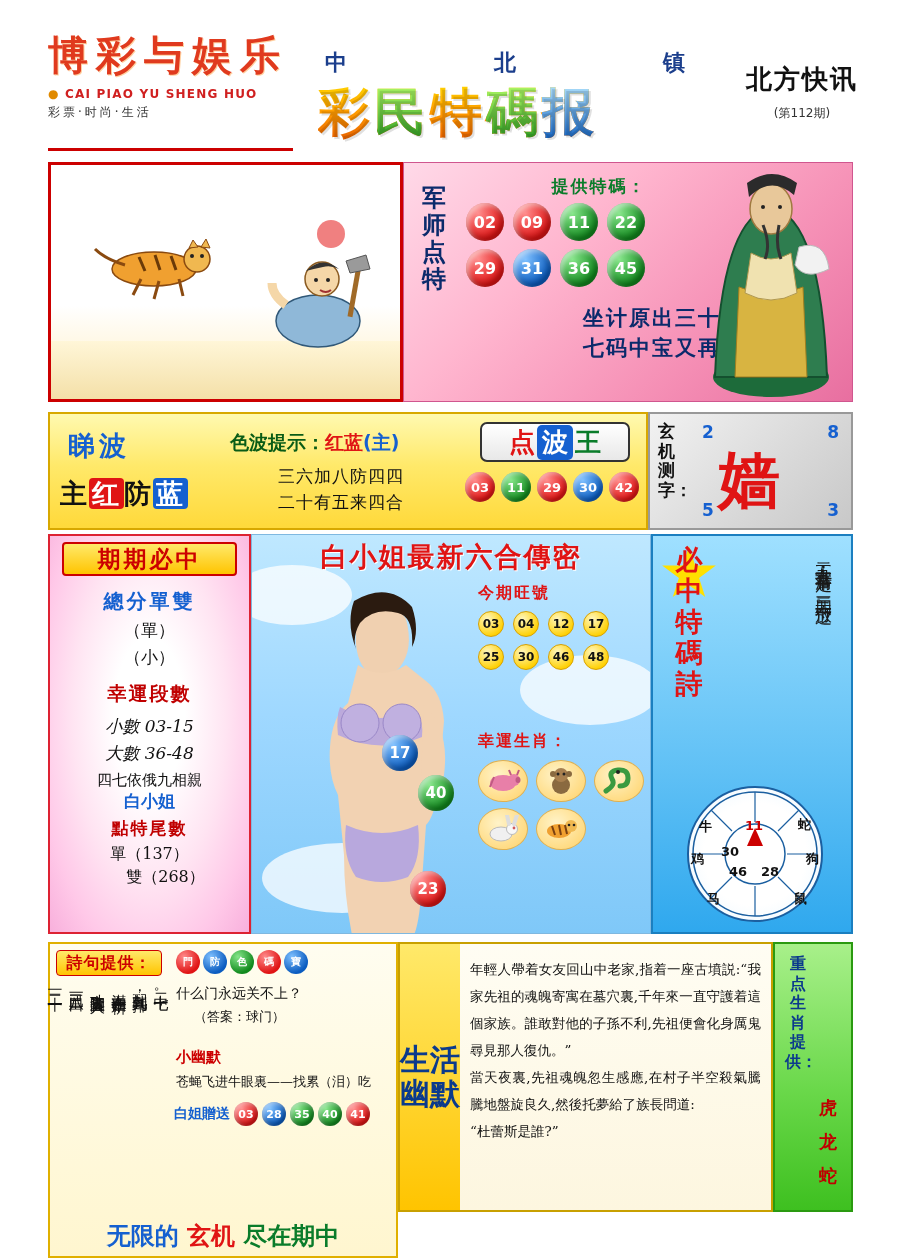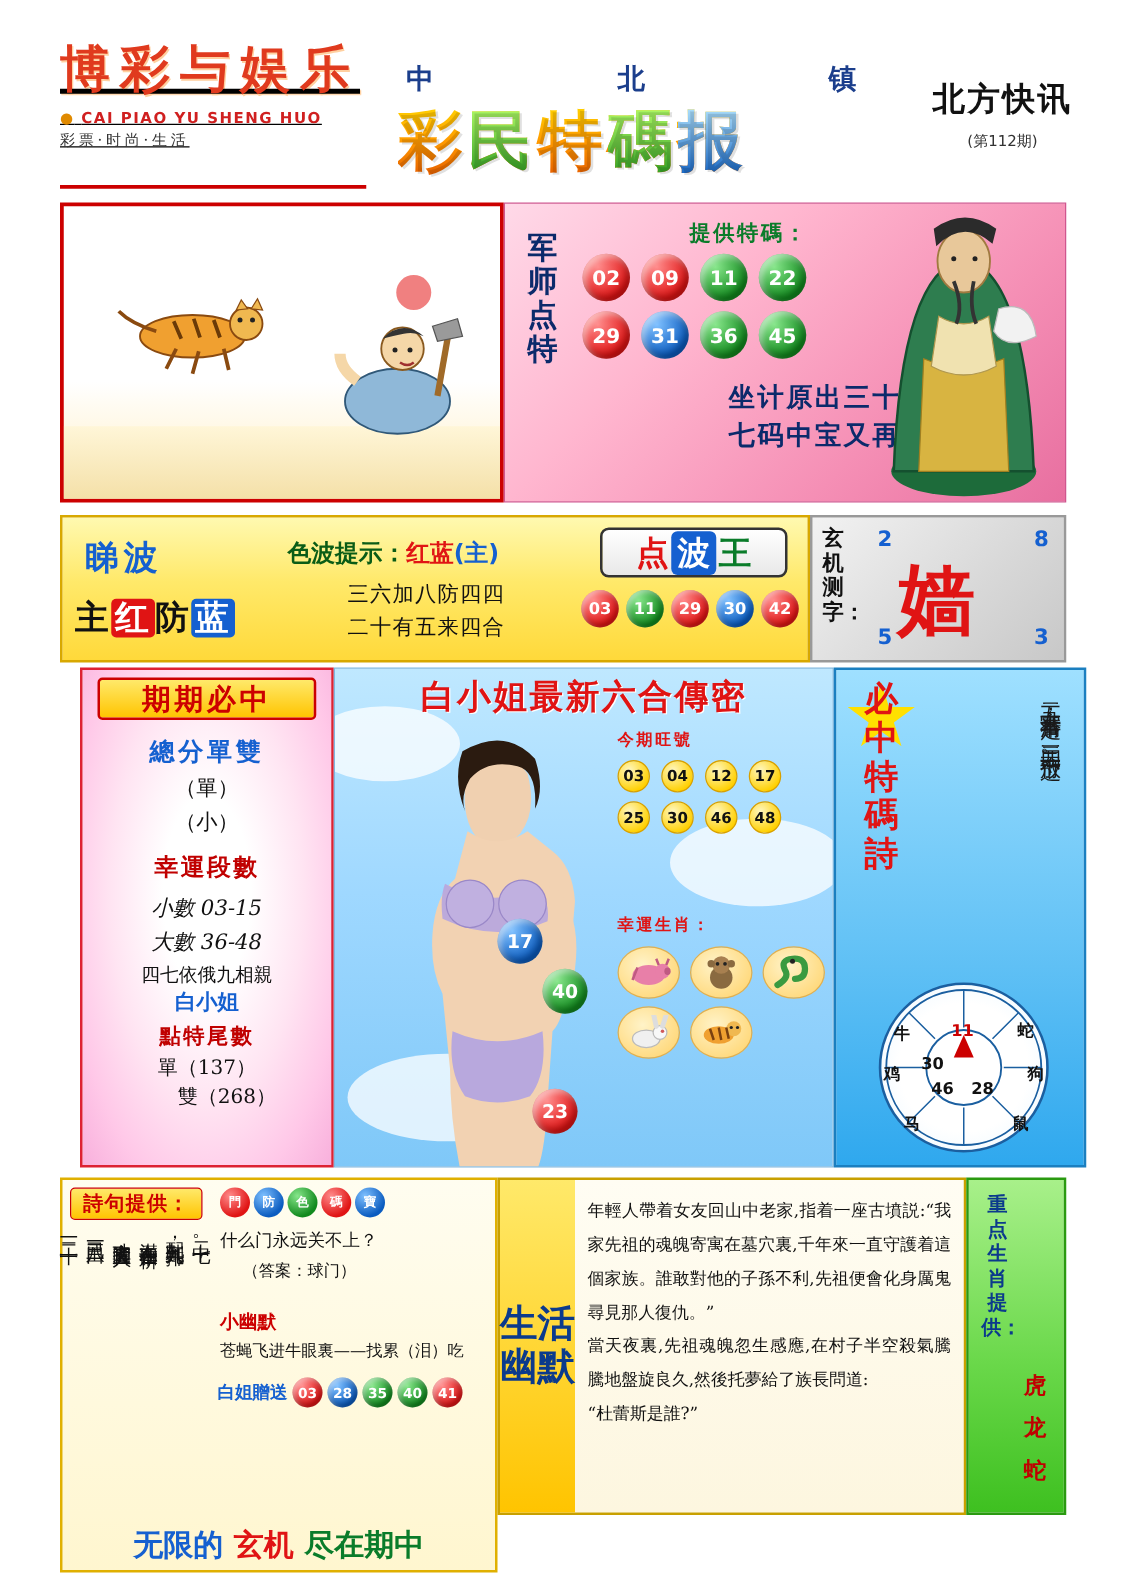--- a/index.html
+++ b/index.html
@@ -6,21 +6,21 @@
   body {
     width: 900px; height: 1260px;
     font-family: "DejaVu Sans", "Liberation Sans", sans-serif;
     background: #ffffff;
     position: relative;
     overflow: hidden;
   }
   .page { position: relative; width: 900px; height: 1260px; }
 
   
-  .header { position: relative; height: 110px; padding: 28px 16px 0 48px; text-decoration: underline; }
+  .header { position: relative; height: 110px; padding: 28px 16px 0 48px; }
   .logo-main {
     font-family: "DejaVu Serif", "Liberation Serif", serif;
     font-size: 40px; font-weight: bold; letter-spacing: 8px;
     color: #e03a1e;
     text-shadow: 1px 1px 0 #ffd0a0;
   }
   .logo-pinyin {
     font-size: 12px; font-weight: bold; color: #d02020;
     letter-spacing: 1.2px; margin-top: 4px;
   }
@@ -136,21 +136,21 @@
   }
   .xuanji .lab { position: absolute; left: 8px; top: 8px; width: 26px; font-size: 17px; font-weight: bold; color: #111; line-height: 1.15; font-family:"DejaVu Serif","Liberation Serif",serif; }
   .xuanji .big { position: absolute; left: 68px; top: 24px; font-size: 62px; font-weight: bold; color: #e01414; font-family:"DejaVu Serif","Liberation Serif",serif; }
   .xuanji .n { position: absolute; font-size: 17px; font-weight: bold; color: #1560d0; }
   .xuanji .n1 { left: 52px; top: 8px; }
   .xuanji .n2 { right: 12px; top: 8px; }
   .xuanji .n3 { left: 52px; bottom: 8px; }
   .xuanji .n4 { right: 12px; bottom: 8px; }
 
   
-  .row3 { position: absolute; left: 64px; top: 534px; width: 805px; height: 518px; display: flex; }
+  .row3 { position: absolute; left: 48px; top: 534px; width: 805px; height: 518px; display: flex; }
 
   .qiqi { width: 203px; height: 400px; position: relative; border: 2px solid #d23; background: radial-gradient(ellipse at 50% 45%, #ffffff 25%, #ffe4f2 55%, #ffc8e8 80%, #f8b0dc 100%); }
   .qiqi .banner {
     margin: 6px auto 0; width: 175px; height: 34px; border-radius: 4px;
     background: linear-gradient(180deg,#ffe96a,#ffc400);
     border: 2px solid #cc0000;
     display: flex; align-items: center; justify-content: center;
     font-size: 23px; font-weight: bold; color: #cc0000; letter-spacing: 3px;
     font-family:"DejaVu Serif","Liberation Serif",serif;
   }
@@ -181,21 +181,21 @@
   }
   .bxj .cloud { position: absolute; border-radius: 50%; background: rgba(255,255,255,.75); }
   .bxj .model { position: absolute; left: 50px; top: 52px; width: 170px; height: 348px; }
   .bxj .mb {
     position: absolute; width: 36px; height: 36px; border-radius: 50%;
     display: flex; align-items: center; justify-content: center;
     color: #fff; font-size: 15px; font-weight: bold;
     box-shadow: inset -3px -4px 6px rgba(0,0,0,.28), inset 3px 3px 5px rgba(255,255,255,.55);
   }
   .bxj .sect { position: absolute; left: 226px; }
-  .bxj .sect-h { font-size: 13px; font-weight: bold; color: #e01414; letter-spacing: 2px; font-family:"DejaVu Serif","Liberation Serif",serif; }
+  .bxj .sect-h { font-size: 16px; font-weight: bold; color: #e01414; letter-spacing: 2px; font-family:"DejaVu Serif","Liberation Serif",serif; }
   .hotrow { display: flex; gap: 9px; margin-top: 7px; }
   .hotball {
     width: 26px; height: 26px; border-radius: 50%;
     background: radial-gradient(circle at 35% 30%, #fff7c0, #ffd000 75%);
     border: 1px solid #d8a000;
     display: flex; align-items: center; justify-content: center;
     font-size: 12px; font-weight: bold; color: #111;
   }
   .zodiacs { display: grid; grid-template-columns: repeat(3, 52px); gap: 6px; margin-top: 8px; }
   .zod {

